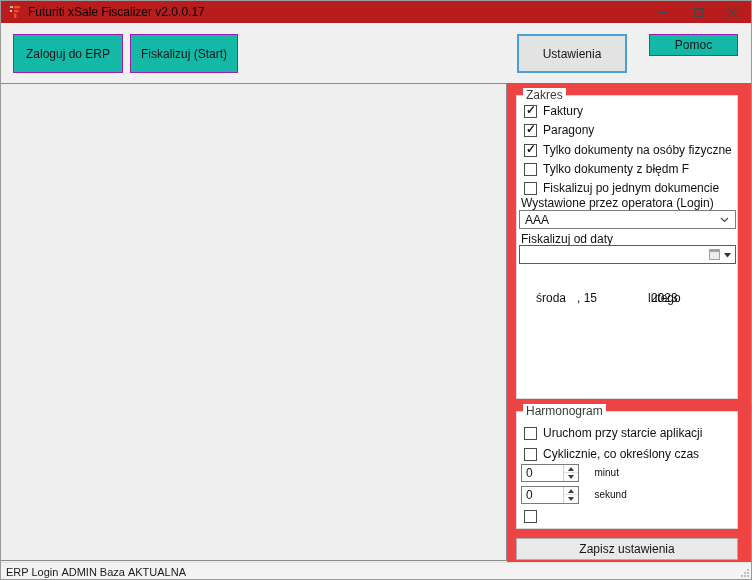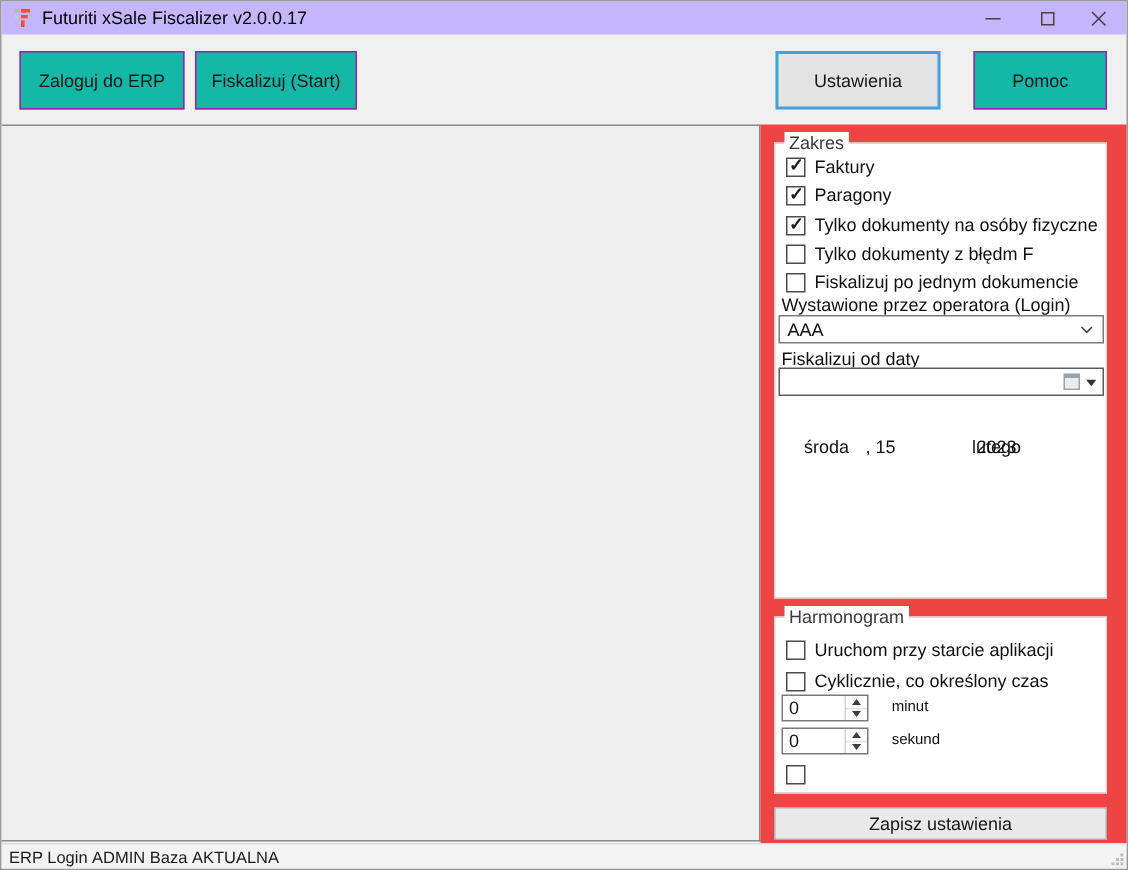--- a/index.html
+++ b/index.html
@@ -5,38 +5,38 @@
   * { box-sizing: border-box; margin: 0; padding: 0; }
   html,body { background:#cfcfcf; }
   body { font-family: "Liberation Sans", sans-serif; }
 
   .window {
     position: relative; width: 752px; height: 580px;
     background: #f0f0f0; border: 1px solid #9b9b9b; overflow: hidden;
   }
 
   
-  .titlebar { position:absolute; left:0; top:0; right:0; height:22px; background:#c4b5fd; }
+  .titlebar { position:absolute; left:0; top:0; right:0; height:22px; background:#b91c1c; }
   .app-icon { position:absolute; left:8px; top:4px; width:14px; height:14px; }
   .title-text { position:absolute; left:27px; top:0; line-height:22px; font-size:12px; color:#000; white-space:nowrap; }
   .win-btn { position:absolute; top:0; width:32px; height:22px; display:flex; align-items:center; justify-content:center; cursor:default; }
   .win-btn.min { left:645px; } .win-btn.max { left:681px; } .win-btn.close { left:714px; width:34px; }
   .glyph-min { width:10px; height:1px; background:#444; }
   .glyph-max { width:9px; height:9px; border:1px solid #444; background:transparent; }
 
   
   .btn {
     position:absolute; background:#14b8a6; border:1px solid #a21caf;
     font-size:12px; color:#161616; display:flex; align-items:center; justify-content:center;
     white-space:nowrap;
   }
   .btn-login { left:12px;  top:33px; width:110px; height:39px; }
   .btn-fisc  { left:129px; top:33px; width:108px; height:39px; }
   .btn-settings { left:516px; top:33px; width:110px; height:39px; border:2px solid #46a0de; background:#e3e3e3; }
-  .btn-help  { left:648px; top:33px; width:89px;  height:39px; }
+  .btn-help  { left:648px; top:33px; width:89px;  height:22px; }
 
   
   .log-panel {
     position:absolute; left:0; top:82px; width:506px; height:478px;
     background:#efefef; border:1px solid #8a8a8a; border-left:none;
   }
   .right-panel { position:absolute; left:506px; top:82px; width:246px; height:479px; background:#ef4444; }
 
   
   .groupbox { position:absolute; border:1px solid #d8d8d8; background:#fff; }

